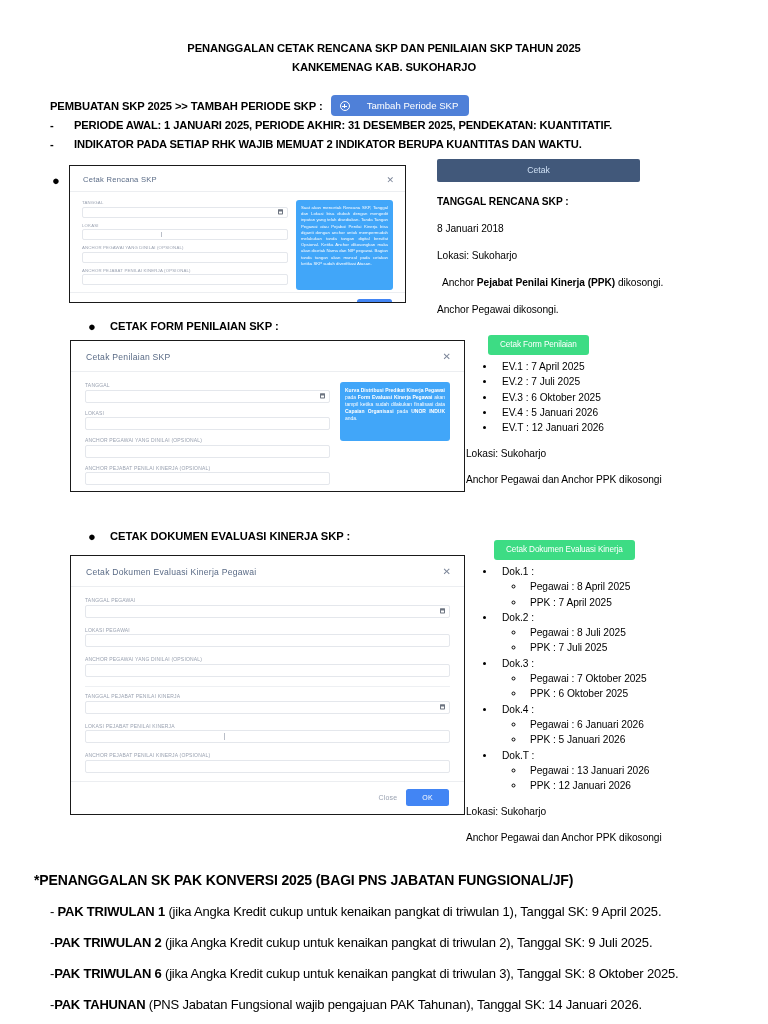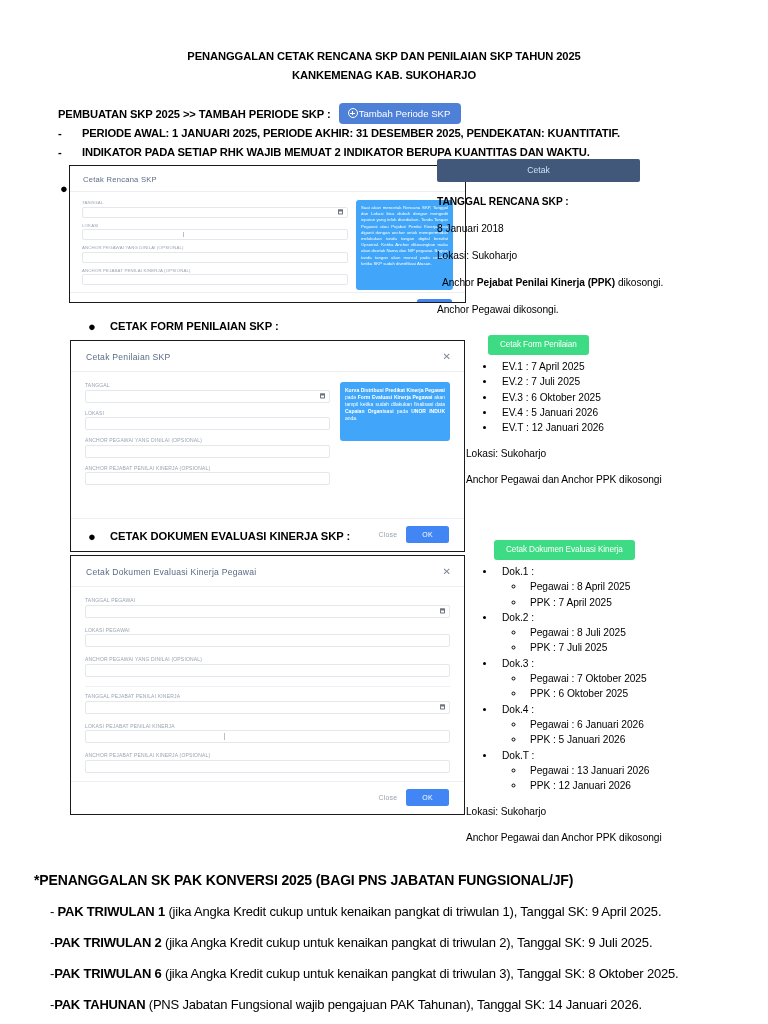--- a/index.html
+++ b/index.html
@@ -4,21 +4,21 @@
 <style>
   * { box-sizing: border-box; }
   html, body {
     margin: 0; padding: 0;
     background: #ffffff;
     width: 768px; height: 1024px;
     font-family: "Liberation Sans", sans-serif;
     color: #000000;
     overflow: hidden;
   }
-  .page { position: relative; width: 768px; height: 1024px; padding: 16px; }
+  .page { position: relative; width: 768px; height: 1024px; padding: 8px; }
 
   
   .doc-title {
     text-align: center;
     font-weight: bold;
     font-size: 11.2px;
     letter-spacing: -0.1px;
     line-height: 19px;
     margin: 0;
   }
@@ -39,22 +39,22 @@
   }
   .btn-tambah {
     background: #4f80d8;
     color: #ffffff;
     border: none;
     border-radius: 4px;
     font-size: 9.6px;
     font-weight: normal;
     padding: 5px 11px 5px 9px;
     display: inline-flex;
-    align-items: flex-start;
-    gap: 1px;
+    align-items: flex-end;
+    gap: 17px;
     font-family: "Liberation Sans", sans-serif;
     letter-spacing: 0px;
     cursor: pointer;
   }
   .plus-circle {
     width: 10px; height: 10px;
     border: 1.2px solid #ffffff;
     border-radius: 50%;
     position: relative;
     display: inline-block;
@@ -289,21 +289,21 @@
       <span class="dash">-</span>
       <span>INDIKATOR PADA SETIAP RHK WAJIB MEMUAT 2 INDIKATOR BERUPA KUANTITAS DAN WAKTU.</span>
     </div>
   </div>
 
   <div class="bullet-head" style="margin-top:20px">
     <span class="dot">●</span>
     <span>CETAK RENCANA SKP PADA MENU DETIL SKP:</span>
   </div>
 
-  <div class="dialog-frame" style="left:69px; top:165px; width:397px; height:138px;">
+  <div class="dialog-frame" style="left:69px; top:165px; width:337px; height:138px;">
     <div class="dlg">
       <div class="dlg-header">
         <span class="dlg-title">Cetak Rencana SKP</span>
         <span class="dlg-close">✕</span>
       </div>
       <div class="dlg-body">
         <div class="dlg-fields">
           <div class="fld">
             <div class="fld-label">TANGGAL</div>
             <div class="fld-input">
@@ -339,21 +339,21 @@
     <div class="rtxt">Lokasi: Sukoharjo</div>
     <div class="rtxt" style="padding-left:5px"><span>Anchor </span><b>Pejabat Penilai Kinerja (PPK)</b><span> dikosongi.</span></div>
     <div class="rtxt">Anchor Pegawai dikosongi.</div>
   </div>
 
   <div class="bullet-head" style="position:absolute; left:44px; top:320px;">
     <span class="dot">●</span>
     <span>CETAK FORM PENILAIAN SKP :</span>
   </div>
 
-  <div class="dialog-frame" style="left:70px; top:340px; width:395px; height:212px;">
+  <div class="dialog-frame" style="left:70px; top:340px; width:395px; height:152px;">
     <div class="dlg">
       <div class="dlg-header" style="padding:11px 13px 9px 15px;">
         <span class="dlg-title" style="font-size:8.6px;">Cetak Penilaian SKP</span>
         <span class="dlg-close" style="font-size:10px;">✕</span>
       </div>
       <div class="dlg-body" style="padding:10px 14px 2px 14px; gap:10px;">
         <div class="dlg-fields">
           <div class="fld" style="margin-bottom:7px">
             <div class="fld-label" style="font-size:5px">TANGGAL</div>
             <div class="fld-input" style="height:13px">

